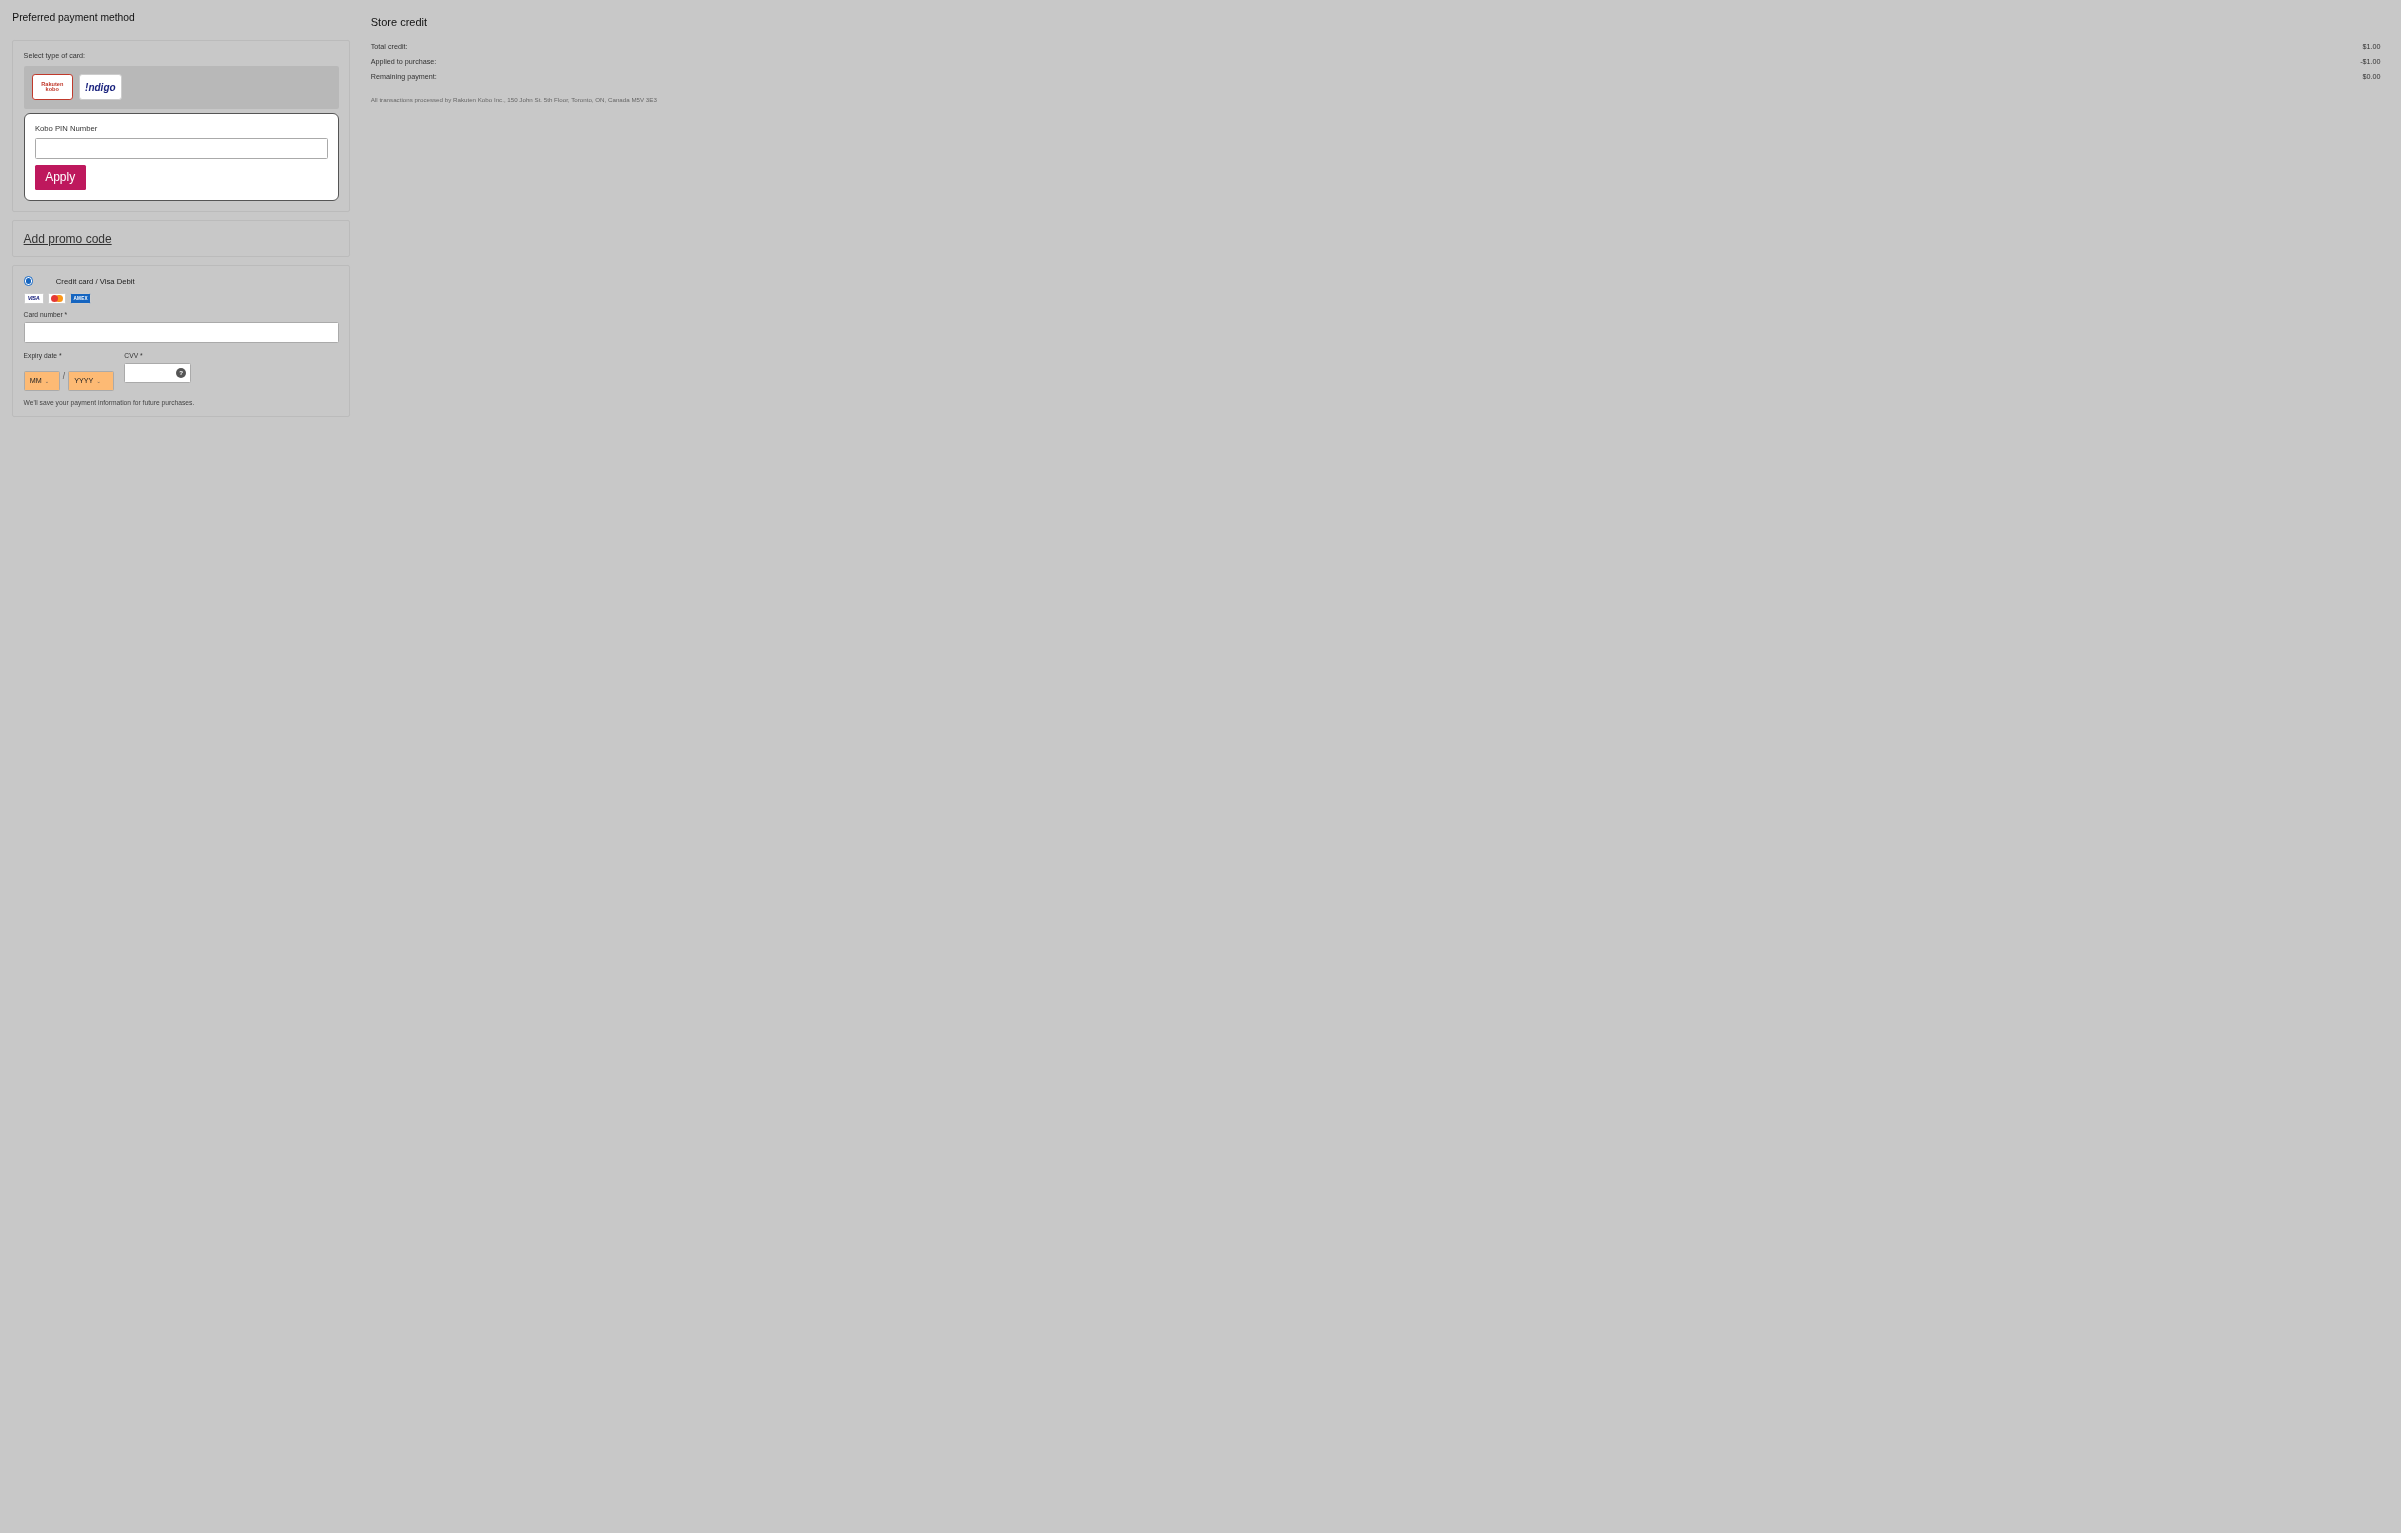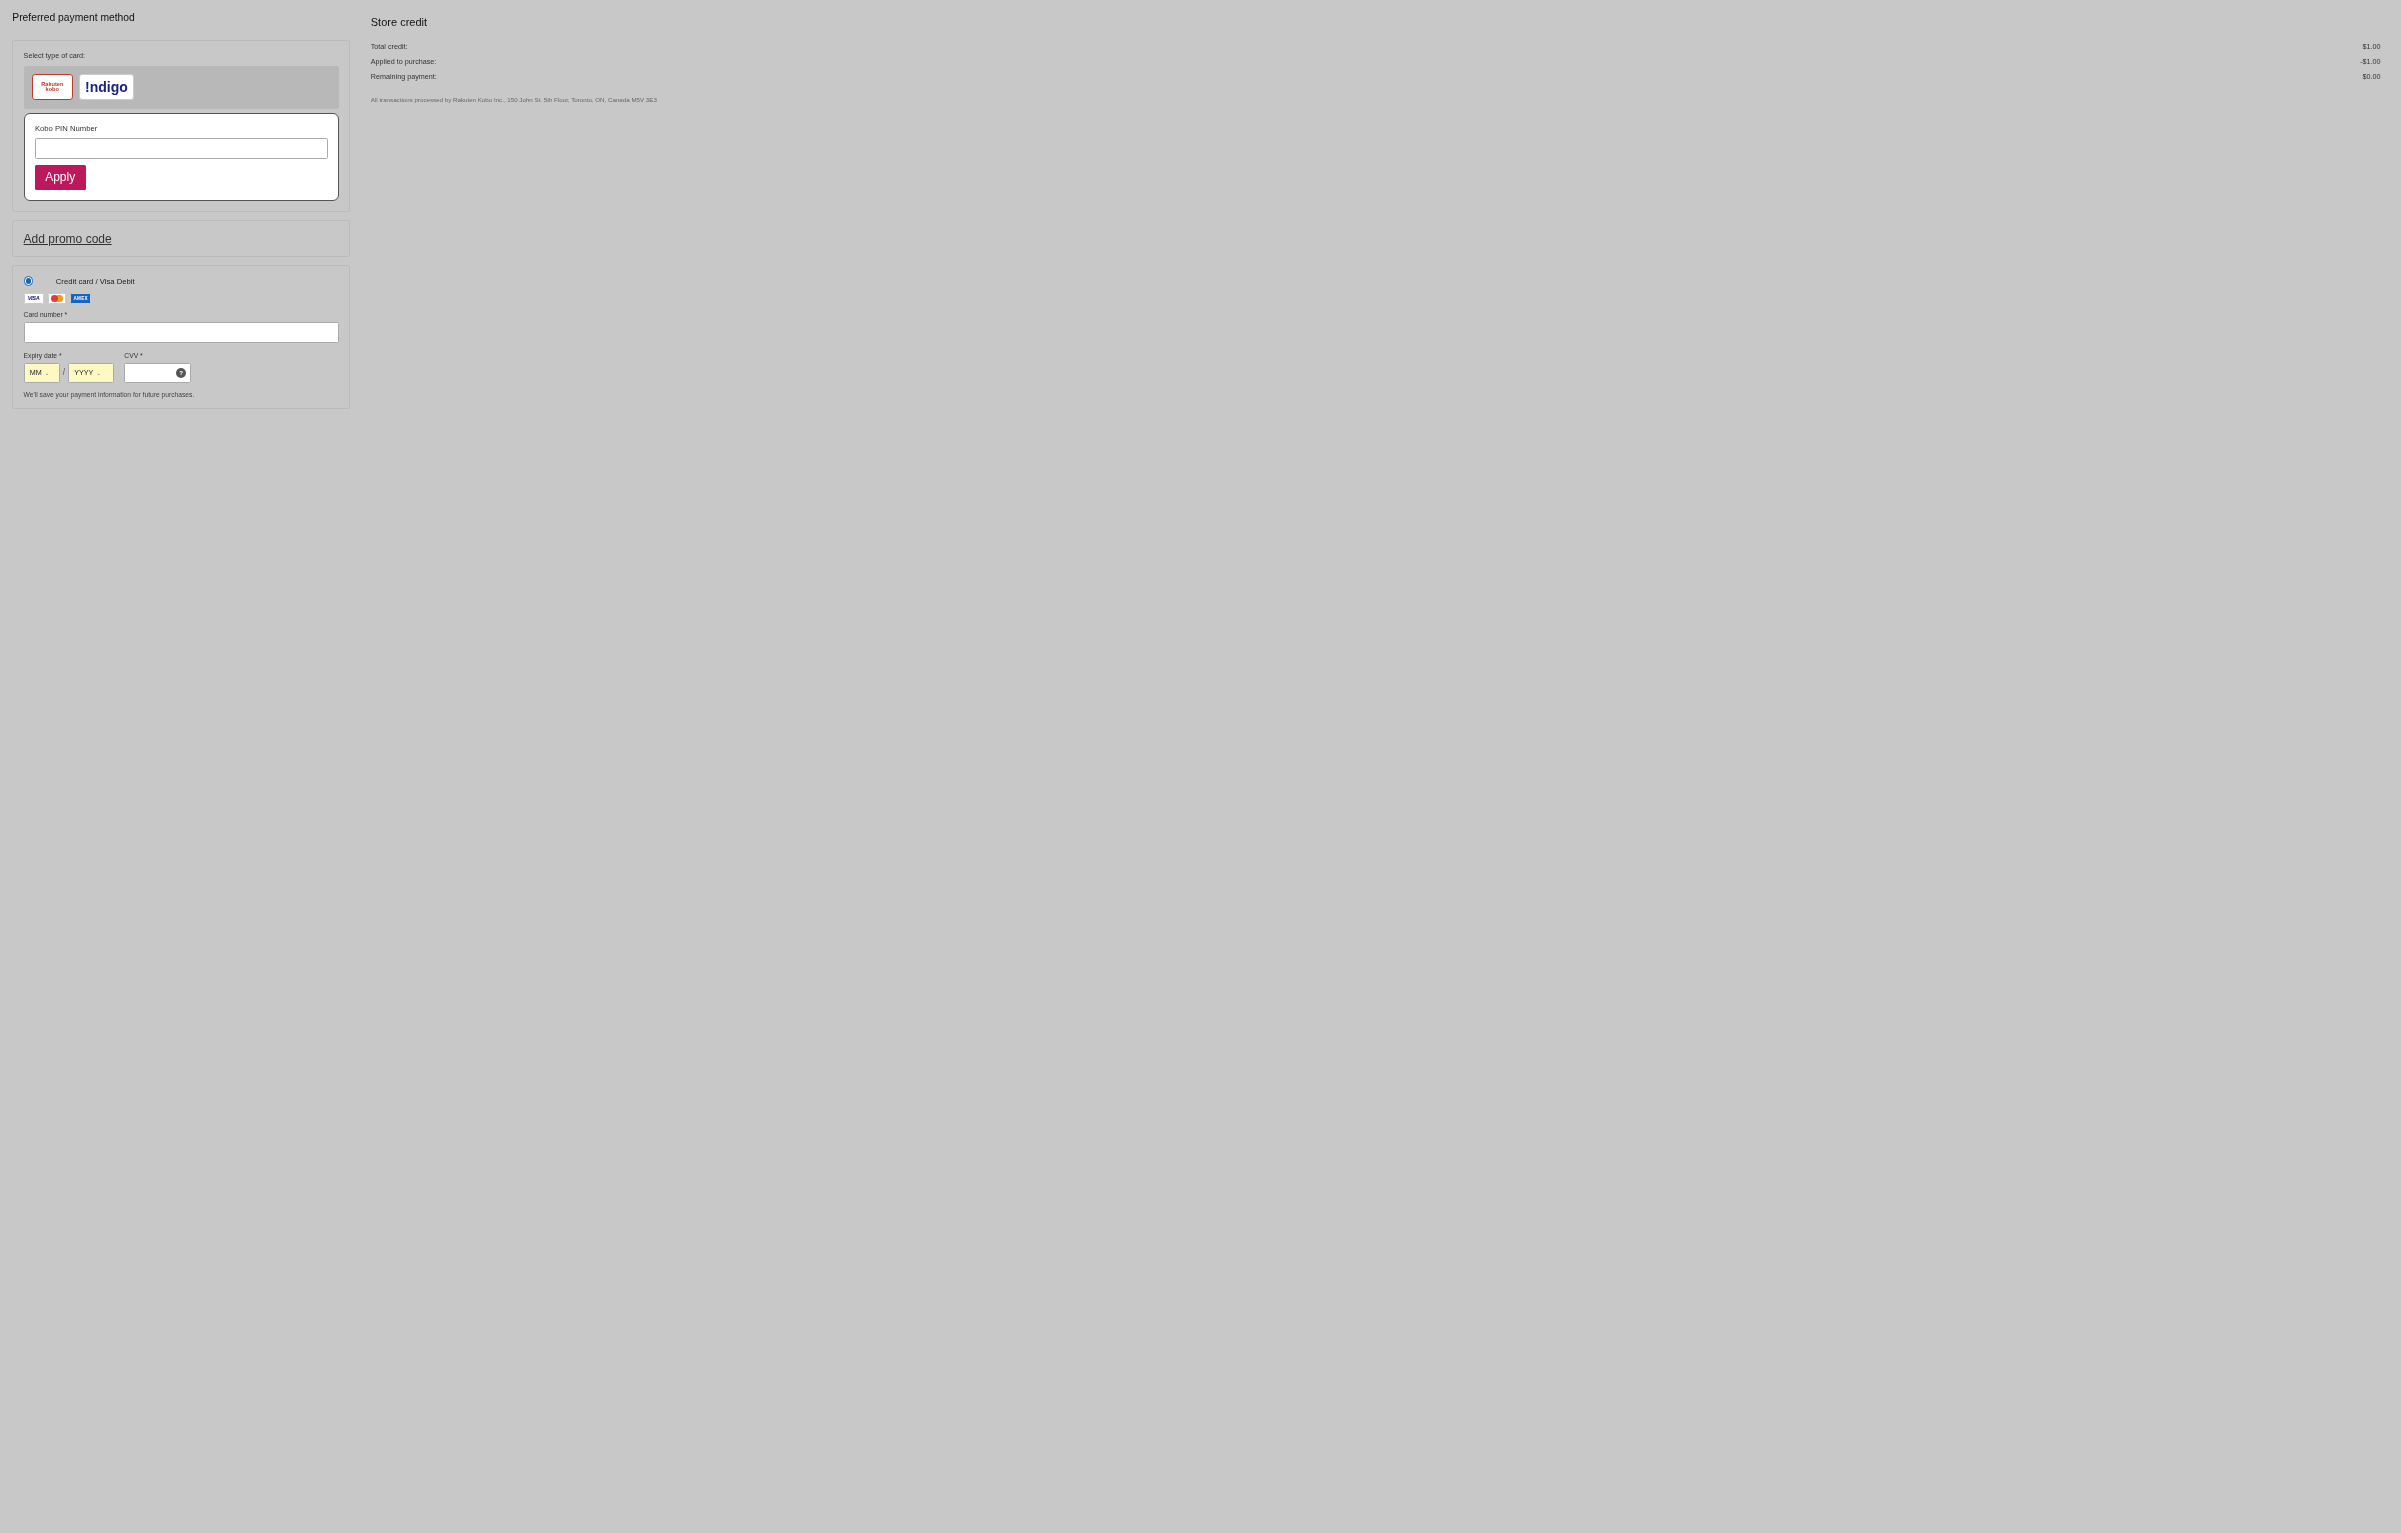--- a/index.html
+++ b/index.html
@@ -77,21 +77,22 @@
       font-size: 5.6px;
       font-weight: 700;
       color: #c0392b;
     }
     .rakuten-logo .kobo-text {
       font-size: 5.6px;
       font-weight: 700;
       color: #c0392b;
     }
     .indigo-logo {
-      font-size: 14px;
+      font-size: 10px;
+      font-style: italic;
       font-weight: 700;
       color: #1a237e;
     }
     .pin-section {
       background: white;
       border: 1px solid #555;
       border-radius: 6px;
       padding: 10.3px;
       margin-top: 4.1px;
     }
@@ -247,27 +248,28 @@
     }
     .expiry-selects {
       display: flex;
       align-items: center;
       gap: 3.1px;
     }
     .select-dropdown {
       border: 0.5px solid #aaa;
       border-radius: 1.5px;
       padding: 4.6px 5.1px;
-      background: #fef9c3;
+      background: #fdba74;
       font-size: 7.2px;
       cursor: pointer;
       display: flex;
       align-items: center;
       gap: 3.1px;
       min-width: 36px;
+      margin-top: 8px;
     }
     .select-dropdown-wide {
       min-width: 46px;
     }
     .chevron-down {
       font-size: 5.1px;
       color: #555;
     }
     .separator {
       font-size: 8.2px;

